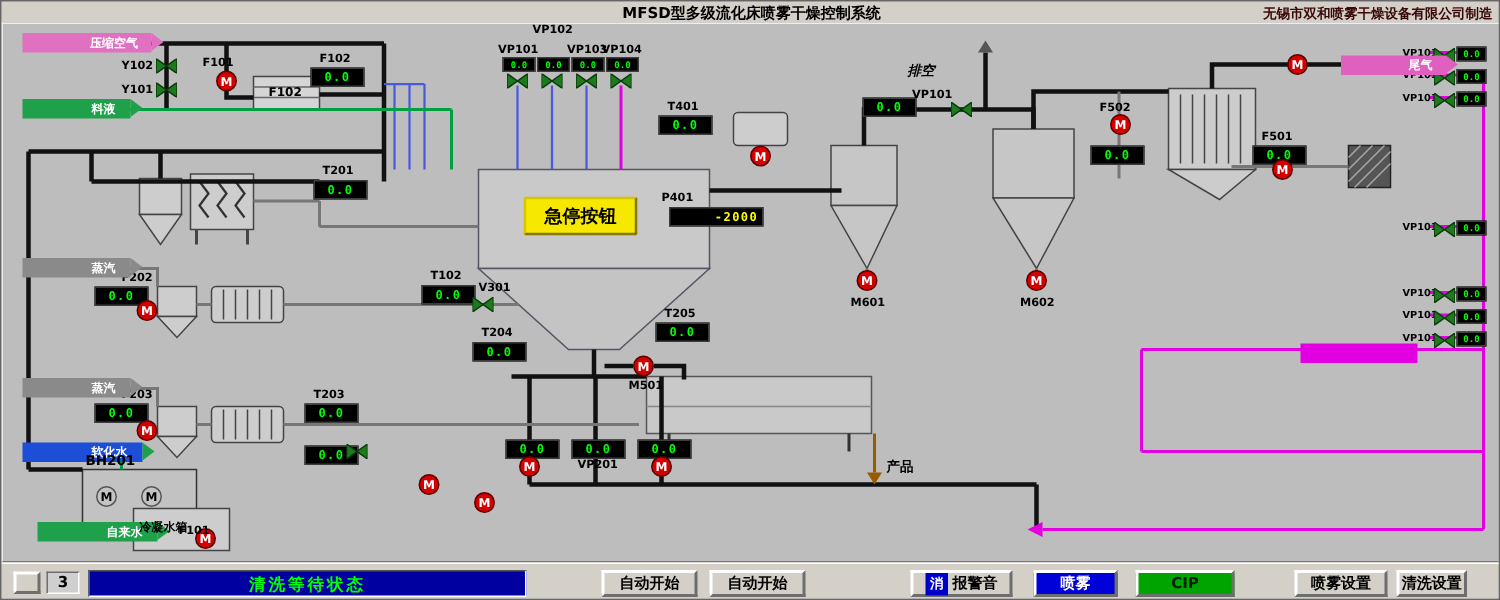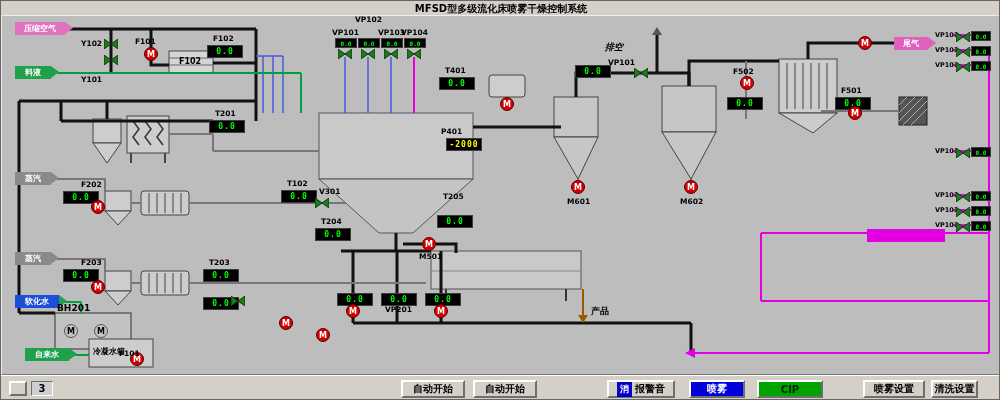--- a/index.html
+++ b/index.html
@@ -18,21 +18,21 @@
   .disp{position:absolute;height:11px;background:#000;border:1px solid #3c3c3c;box-sizing:content-box;
         display:flex;align-items:center;justify-content:center;font:bold 8px "DejaVu Sans Mono",monospace;letter-spacing:1px;}
   .disp.small{height:8px;font-size:6px;letter-spacing:0;}
   .dlabel{position:absolute;font:bold 7.5px "DejaVu Sans",sans-serif;color:#000;white-space:nowrap;}
   .plabel{position:absolute;font:bold 9px "DejaVu Sans",sans-serif;color:#000;white-space:nowrap;}
   .motor{position:absolute;width:14px;height:14px;border-radius:50%;background:#d40000;border:1px solid #5a0000;
          color:#fff;font:bold 8px "DejaVu Sans",sans-serif;display:flex;align-items:center;justify-content:center;box-sizing:border-box;}
   .motor.gray{background:#c4c4c4;border-color:#555;color:#000;}
   .vicon{position:absolute;width:14px;height:10px;line-height:0;}
   .arrow{position:absolute;height:13px;display:flex;}
-  .abox{height:13px;color:#fff;font:bold 8px "DejaVu Sans",sans-serif;display:flex;align-items:center;justify-content:center;}
+  .abox{height:13px;color:#fff;font:bold 8px "DejaVu Sans",sans-serif;display:flex;align-items:center;justify-content:center;padding-left:36px;}
   .atri{width:0;height:0;border-top:6.5px solid transparent;border-bottom:6.5px solid transparent;border-left:8px solid #888;}
   #estop{position:absolute;left:348px;top:130px;width:76px;height:26px;background:#f6e800;
          border:2px outset #d8c400;border-radius:2px;font:bold 12px "DejaVu Sans",sans-serif;color:#000;cursor:pointer;}
   #watermark{position:absolute;left:62px;top:72px;white-space:nowrap;pointer-events:none;
              font:bold 30px "DejaVu Sans",sans-serif;color:#ff0014;
              text-shadow:-1px -1px 0 #fff,1px -1px 0 #fff,-1px 1px 0 #fff,1px 1px 0 #fff,0 0 3px #fff;}
   #watermark .slogan{margin-left:10px;word-spacing:10px;}
   
   #controlbar{position:absolute;left:0;top:374px;width:1000px;height:26px;background:#d4d0c8;border-top:1px solid #fff;}
   .fbtn{position:absolute;top:4px;height:18px;background:#d4d0c8;border:2px solid;border-color:#fff #6e6e6e #6e6e6e #fff;
@@ -48,20 +48,21 @@
              display:flex;align-items:center;justify-content:center;}
   #statusbar span{font:bold 11px "DejaVu Sans",sans-serif;color:#00ff00;letter-spacing:2px;}
 </style>
 </head>
 <body>
 
 <div id="stage">
 
   <div id="titlebar">
     <div id="app-title">MFSD型多级流化床喷雾干燥控制系统</div>
+    <div id="manufacturer">无锡市双和喷雾干燥设备有限公司制造</div>
   </div>
 
   <div id="diagram-bg"></div>
 
   <svg id="pipes" viewBox="0 0 1000 400">
 
     <g fill="#cdcdcd" stroke="#444">
       <rect x="92" y="118" width="28" height="24"></rect>
         <polygon points="92,142 120,142 106,162"></polygon>
       <rect x="126" y="115" width="42" height="37"></rect>
@@ -231,40 +232,40 @@
       </div>
       <div class="dlabel" style="left: 212px; top: 33px;">F102</div>
       <div class="disp" style="left: 438px; top: 76px; width: 34px;">
         <span style="color: rgb(0, 255, 0);">0.0</span>
       </div>
       <div class="dlabel" style="left: 444px; top: 65px;">T401</div>
       <div class="disp" style="left: 208px; top: 119px; width: 34px;">
         <span style="color: rgb(0, 255, 0);">0.0</span>
       </div>
       <div class="dlabel" style="left: 214px; top: 108px;">T201</div>
-      <div class="disp" style="left: 445px; top: 137px; width: 34px;">
+      <div class="disp" style="left: 445px; top: 137px; width: 34px; padding-left: 27px;">
         <span style="color: rgb(255, 255, 0);">-2000</span>
       </div>
       <div class="dlabel" style="left: 440px; top: 126px;">P401</div>
       <div class="disp" style="left: 280px; top: 189px; width: 34px;">
         <span style="color: rgb(0, 255, 0);">0.0</span>
       </div>
       <div class="dlabel" style="left: 286px; top: 178px;">T102</div>
       <div class="disp" style="left: 62px; top: 190px; width: 34px;">
         <span style="color: rgb(0, 255, 0);">0.0</span>
       </div>
       <div class="dlabel" style="left: 80px; top: 179px;">F202</div>
       <div class="disp" style="left: 314px; top: 227px; width: 34px;">
         <span style="color: rgb(0, 255, 0);">0.0</span>
       </div>
       <div class="dlabel" style="left: 320px; top: 216px;">T204</div>
       <div class="disp" style="left: 436px; top: 214px; width: 34px;">
         <span style="color: rgb(0, 255, 0);">0.0</span>
       </div>
-      <div class="dlabel" style="left: 442px; top: 191px;">T205</div>
+      <div class="dlabel" style="left: 442px; top: 203px;">T205</div>
       <div class="disp" style="left: 202px; top: 268px; width: 34px;">
         <span style="color: rgb(0, 255, 0);">0.0</span>
       </div>
       <div class="dlabel" style="left: 208px; top: 257px;">T203</div>
       <div class="disp" style="left: 62px; top: 268px; width: 34px;">
         <span style="color: rgb(0, 255, 0);">0.0</span>
       </div>
       <div class="dlabel" style="left: 80px; top: 257px;">F203</div>
       <div class="disp" style="left: 202px; top: 296px; width: 34px;">
         <span style="color: rgb(0, 255, 0);">0.0</span>
@@ -402,21 +403,21 @@
       <div class="motor gray" style="left: 93px; top: 323px;">M</div>
       <div class="vicon" style="left: 103px; top: 38px;"><svg width="14" height="10">
           <polygon points="0,0 7,5 0,10" fill="#1e7a1e" stroke="#0a3a0a"></polygon>
           <polygon points="14,0 7,5 14,10" fill="#1e7a1e" stroke="#0a3a0a"></polygon>
         </svg></div>
       <div class="dlabel" style="left: 80px; top: 38px;">Y102</div>
       <div class="vicon" style="left: 103px; top: 54px;"><svg width="14" height="10">
           <polygon points="0,0 7,5 0,10" fill="#1e7a1e" stroke="#0a3a0a"></polygon>
           <polygon points="14,0 7,5 14,10" fill="#1e7a1e" stroke="#0a3a0a"></polygon>
         </svg></div>
-      <div class="dlabel" style="left: 80px; top: 54px; margin-top: 20px;">Y101</div>
+      <div class="dlabel" style="left: 80px; top: 54px;">Y101</div>
       <div class="vicon" style="left: 633px; top: 67px;"><svg width="14" height="10">
           <polygon points="0,0 7,5 0,10" fill="#1e7a1e" stroke="#0a3a0a"></polygon>
           <polygon points="14,0 7,5 14,10" fill="#1e7a1e" stroke="#0a3a0a"></polygon>
         </svg></div>
       <div class="dlabel" style="left: 607px; top: 57px;">VP101</div>
       <div class="vicon" style="left: 314px; top: 197px;"><svg width="14" height="10">
           <polygon points="0,0 7,5 0,10" fill="#1e7a1e" stroke="#0a3a0a"></polygon>
           <polygon points="14,0 7,5 14,10" fill="#1e7a1e" stroke="#0a3a0a"></polygon>
         </svg></div>
       <div class="dlabel" style="left: 318px; top: 186px;">V301</div>
@@ -452,27 +453,31 @@
         <div class="abox" style="background: rgb(224, 96, 192); width: 34px;">尾气</div>
         <div class="atri" style="border-left-color: rgb(224, 96, 192);"></div>
       </div>
       <div class="plabel" style="left: 604px; top: 40px; font-style: italic;">排空</div>
       <div class="plabel" style="left: 590px; top: 304px;">产品</div>
       <div class="plabel" style="left: 92px; top: 345px; font-size: 8px;">冷凝水箱</div>
       <div class="plabel" style="left: 56px; top: 302px;">BH201</div>
       <div class="plabel" style="left: 178px; top: 56px; font-size: 8px;">F102</div>
     </div>
 
+  <button id="estop">急停按钮</button>
 
 
   <div id="controlbar">
     <div id="counter-sm"></div>
     <div id="counter">
         <span>3</span>
       </div>
+    <div id="statusbar">
+        <span>清洗等待状态</span>
+      </div>
     <div id="fbtns">
         <button class="fbtn" style="left: 400px; width: 64px;">
           <span>自动开始</span>
         </button>
         <button class="fbtn" style="left: 472px; width: 64px;">
           <span>自动开始</span>
         </button>
         <button class="fbtn" style="left: 606px; width: 68px;">
           <span class="prefix">消</span>
           <span>报警音</span>

